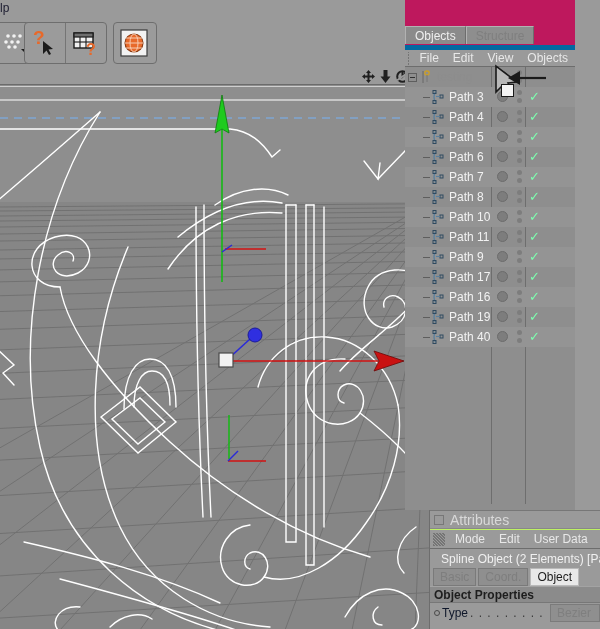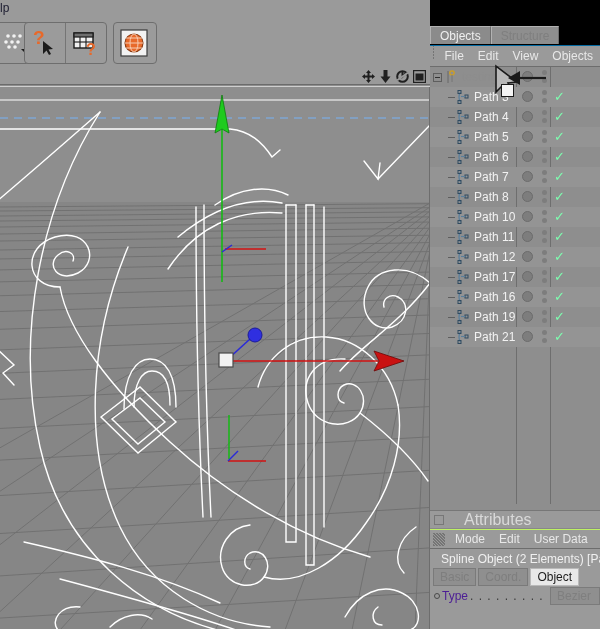--- a/index.html
+++ b/index.html
@@ -59,45 +59,45 @@
     position: absolute; left: 0; top: 18px;
     width: 430px; height: 543px;
     overflow: hidden;
     background: #878787;
     border-top: 1px solid #cfcfcf;
   }
   .vp-svg { position: absolute; left: 0; top: 0; }
 
   
   .obj-panel {
-    position: absolute; left: 430px; top: 0;
+    position: absolute; left: 405px; top: 0;
     width: 170px; height: 510px;
-    background: #000000;
+    background: #be185d;
   }
   .om-tabs {
     position: absolute; left: 0; top: 24px;
     height: 20px; width: 170px;
     display: flex; align-items: flex-end;
   }
   .om-tab {
     height: 18px; padding: 0 9px;
     font-size: 12px; line-height: 18px;
     color: #efefef;
     background: #8b8b8b;
     border-top: 1px solid #b2b2b2;
     border-left: 1px solid #b2b2b2;
     border-right: 1px solid #6d6d6d;
   }
   .om-tab.inactive { color: #7f7f7f; background: #8e8e8e; }
   .om-menubar {
     position: absolute; left: 0; top: 45px;
     width: 170px; height: 21px;
     background: #9a9a9a;
-    border-top: 1px solid #0369a1;
-    display: flex; align-items: flex-start;
+    border-top: 5px solid #0369a1;
+    display: flex; align-items: center;
   }
   .grip {
     width: 12px; height: 13px; margin-left: 3px; margin-right: 3px;
     background-image:
       linear-gradient(45deg, #6f6f6f 25%, transparent 25%, transparent 50%, #6f6f6f 50%, #6f6f6f 75%, transparent 75%);
     background-size: 3px 3px;
     opacity: .85;
   }
   .om-menu-item {
     font-size: 12px; color: #e8e8e8;
@@ -183,21 +183,21 @@
     height: 18px; display: flex; align-items: center;
     padding-left: 4px;
     border-bottom: 1px solid #888;
   }
   .attr-cb {
     width: 10px; height: 10px;
     border: 1px solid #777; background: #9a9a9a;
     margin-right: 6px;
   }
   .attr-title span {
-    font-size: 16px; color: #d9d9d9; margin-left: 14px;
+    font-size: 14px; color: #d9d9d9;
   }
   .attr-menubar {
     height: 19px; display: flex; align-items: center;
     border-top: 1px solid #bef264;
   }
   .attr-obj-row {
     height: 20px; display: flex; align-items: center;
     padding-left: 5px;
     border-top: 1px solid #6d6d6d;
     background: #9a9a9a;
@@ -229,21 +229,21 @@
   }
   .attr-prop-row {
     height: 19px; display: flex; align-items: center;
     padding-left: 4px; gap: 2px;
   }
   .radio-dot {
     width: 6px; height: 6px; border: 1px solid #4a4a4a; border-radius: 50%;
     background: #9a9a9a; flex: 0 0 auto;
   }
   .prop-label {
-    font-size: 12px; color: #4c1d95; white-space: nowrap;
+    font-size: 12px; color: #0f172a; white-space: nowrap;
   }
   .prop-dots {
     flex: 1 1 auto; overflow: hidden; white-space: nowrap;
     font-size: 12px; color: #3a3a3a; letter-spacing: 1px;
   }
   .prop-value {
     font-size: 12px; color: #7f7f7f;
     background: #8f8f8f; border: 1px solid #7b7b7b;
     padding: 1px 8px 1px 6px; margin-left: 2px;
   }
@@ -673,21 +673,21 @@
           </div>
           <div class="om-row child alt">
             <div class="tree-dash"></div>
             <svg width="13" height="14" viewBox="0 0 13 14" class="spline-icon">
               <path d="M3.5 2 C1.5 4.5 1.5 9.5 3.5 12" fill="none" stroke="#5b7f9c" stroke-width="1.3"></path>
               <rect x="1" y="0.5" width="3" height="3" fill="none" stroke="#2f4a60" stroke-width="1"></rect>
               <rect x="1" y="10.5" width="3" height="3" fill="none" stroke="#2f4a60" stroke-width="1"></rect>
               <rect x="8" y="5" width="3" height="3" fill="none" stroke="#2f4a60" stroke-width="1"></rect>
               <line x1="4" y1="6.5" x2="8" y2="6.5" stroke="#5b7f9c" stroke-width="1.1"></line>
             </svg>
-            <div class="row-label">Path 12</div>
+            <div class="row-label">Path 9</div>
             <div class="dot-col">
               <div class="big-dot"></div>
             </div>
             <div class="dot-pair">
               <div class="small-dot"></div>
               <div class="small-dot"></div>
             </div>
             <div class="check">✓</div>
           </div>
           <div class="om-row child">
@@ -749,21 +749,21 @@
           </div>
           <div class="om-row child alt">
             <div class="tree-dash"></div>
             <svg width="13" height="14" viewBox="0 0 13 14" class="spline-icon">
               <path d="M3.5 2 C1.5 4.5 1.5 9.5 3.5 12" fill="none" stroke="#5b7f9c" stroke-width="1.3"></path>
               <rect x="1" y="0.5" width="3" height="3" fill="none" stroke="#2f4a60" stroke-width="1"></rect>
               <rect x="1" y="10.5" width="3" height="3" fill="none" stroke="#2f4a60" stroke-width="1"></rect>
               <rect x="8" y="5" width="3" height="3" fill="none" stroke="#2f4a60" stroke-width="1"></rect>
               <line x1="4" y1="6.5" x2="8" y2="6.5" stroke="#5b7f9c" stroke-width="1.1"></line>
             </svg>
-            <div class="row-label">Path 21</div>
+            <div class="row-label">Path 40</div>
             <div class="dot-col">
               <div class="big-dot"></div>
             </div>
             <div class="dot-pair">
               <div class="small-dot"></div>
               <div class="small-dot"></div>
             </div>
             <div class="check">✓</div>
           </div>
         </div>
@@ -793,20 +793,23 @@
       </svg>
       <span>Spline Object (2 Elements) [Pa</span>
     </div>
 
     <div class="attr-tabs">
       <div class="attr-tab">Basic</div>
       <div class="attr-tab">Coord.</div>
       <div class="attr-tab active">Object</div>
     </div>
 
+    <div class="attr-section">
+      <span>Object Properties</span>
+    </div>
 
     <div class="attr-prop-row">
       <div class="radio-dot"></div>
       <div class="prop-label">Type</div>
       <div class="prop-dots">. . . . . . . . . . . .</div>
       <div class="prop-value">Bezier</div>
     </div>
   </div>
 
   <svg class="cursor-arrow" style="left:492px; top:64px;" width="50" height="40" viewBox="0 0 50 40">

